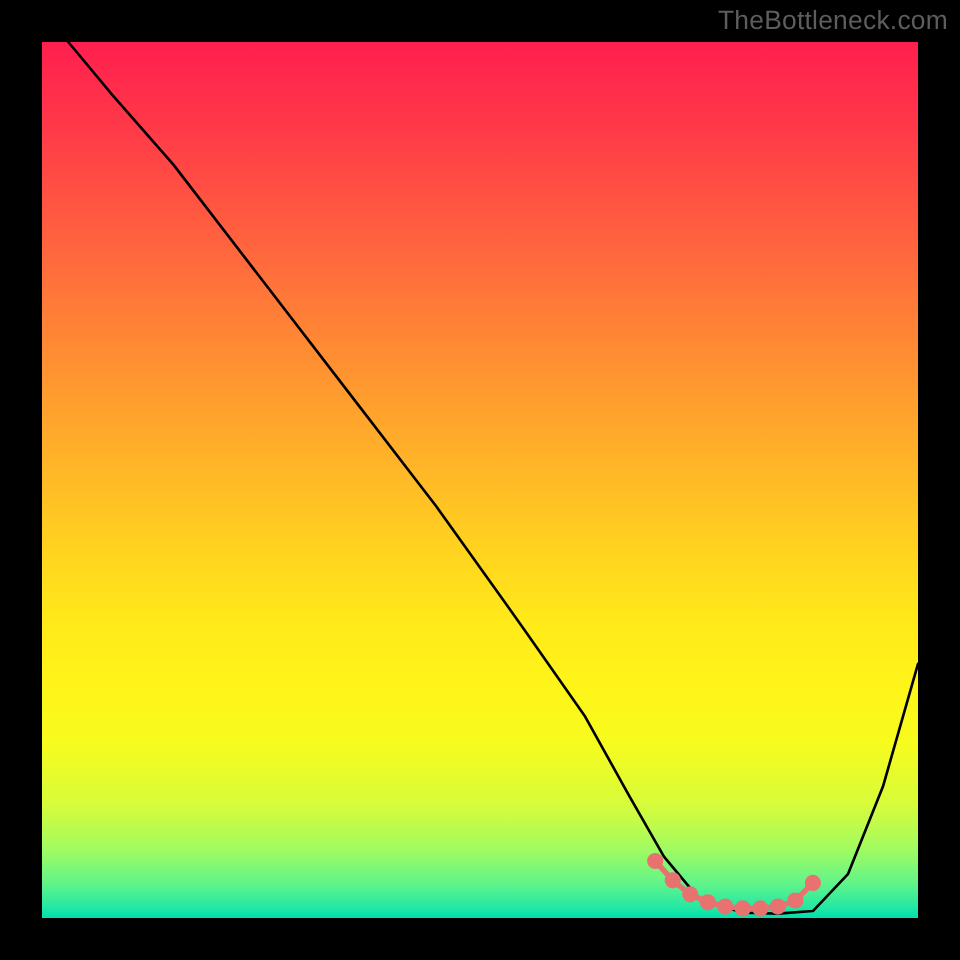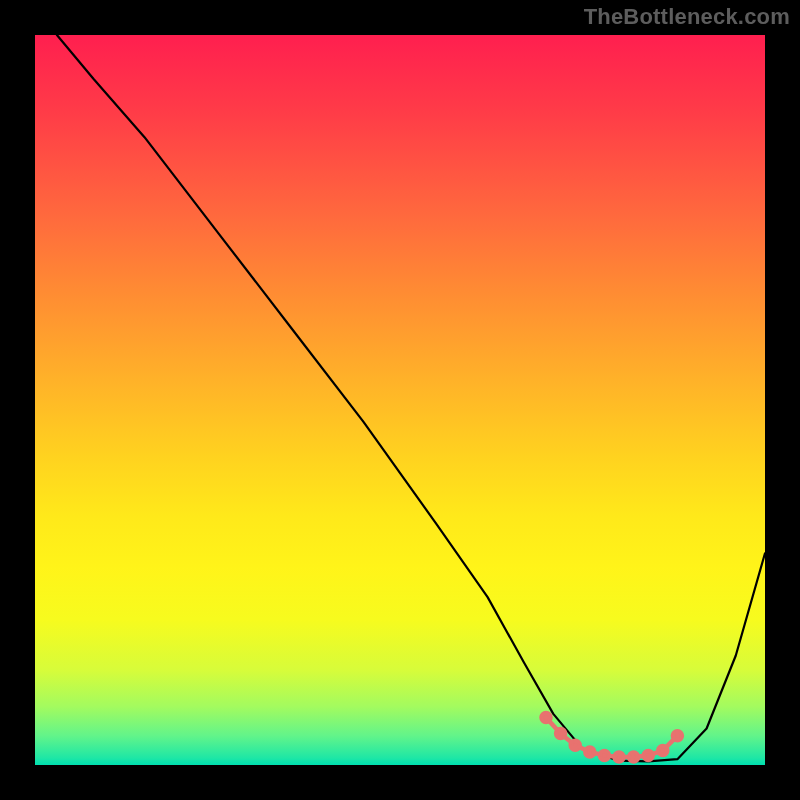--- a/index.html
+++ b/index.html
@@ -18,21 +18,21 @@
     width: 800px;
     height: 800px;
     background: #000;
   }
   .attribution {
     position: absolute;
     top: 4px;
     right: 10px;
     color: #5d5d5d;
     font-size: 22px;
-    font-weight: 700;
+    font-weight: 400;
     letter-spacing: 0.2px;
     user-select: none;
   }
   .plot-area {
     position: absolute;
     left: 35px;
     top: 35px;
     width: 730px;
     height: 730px;
   }

